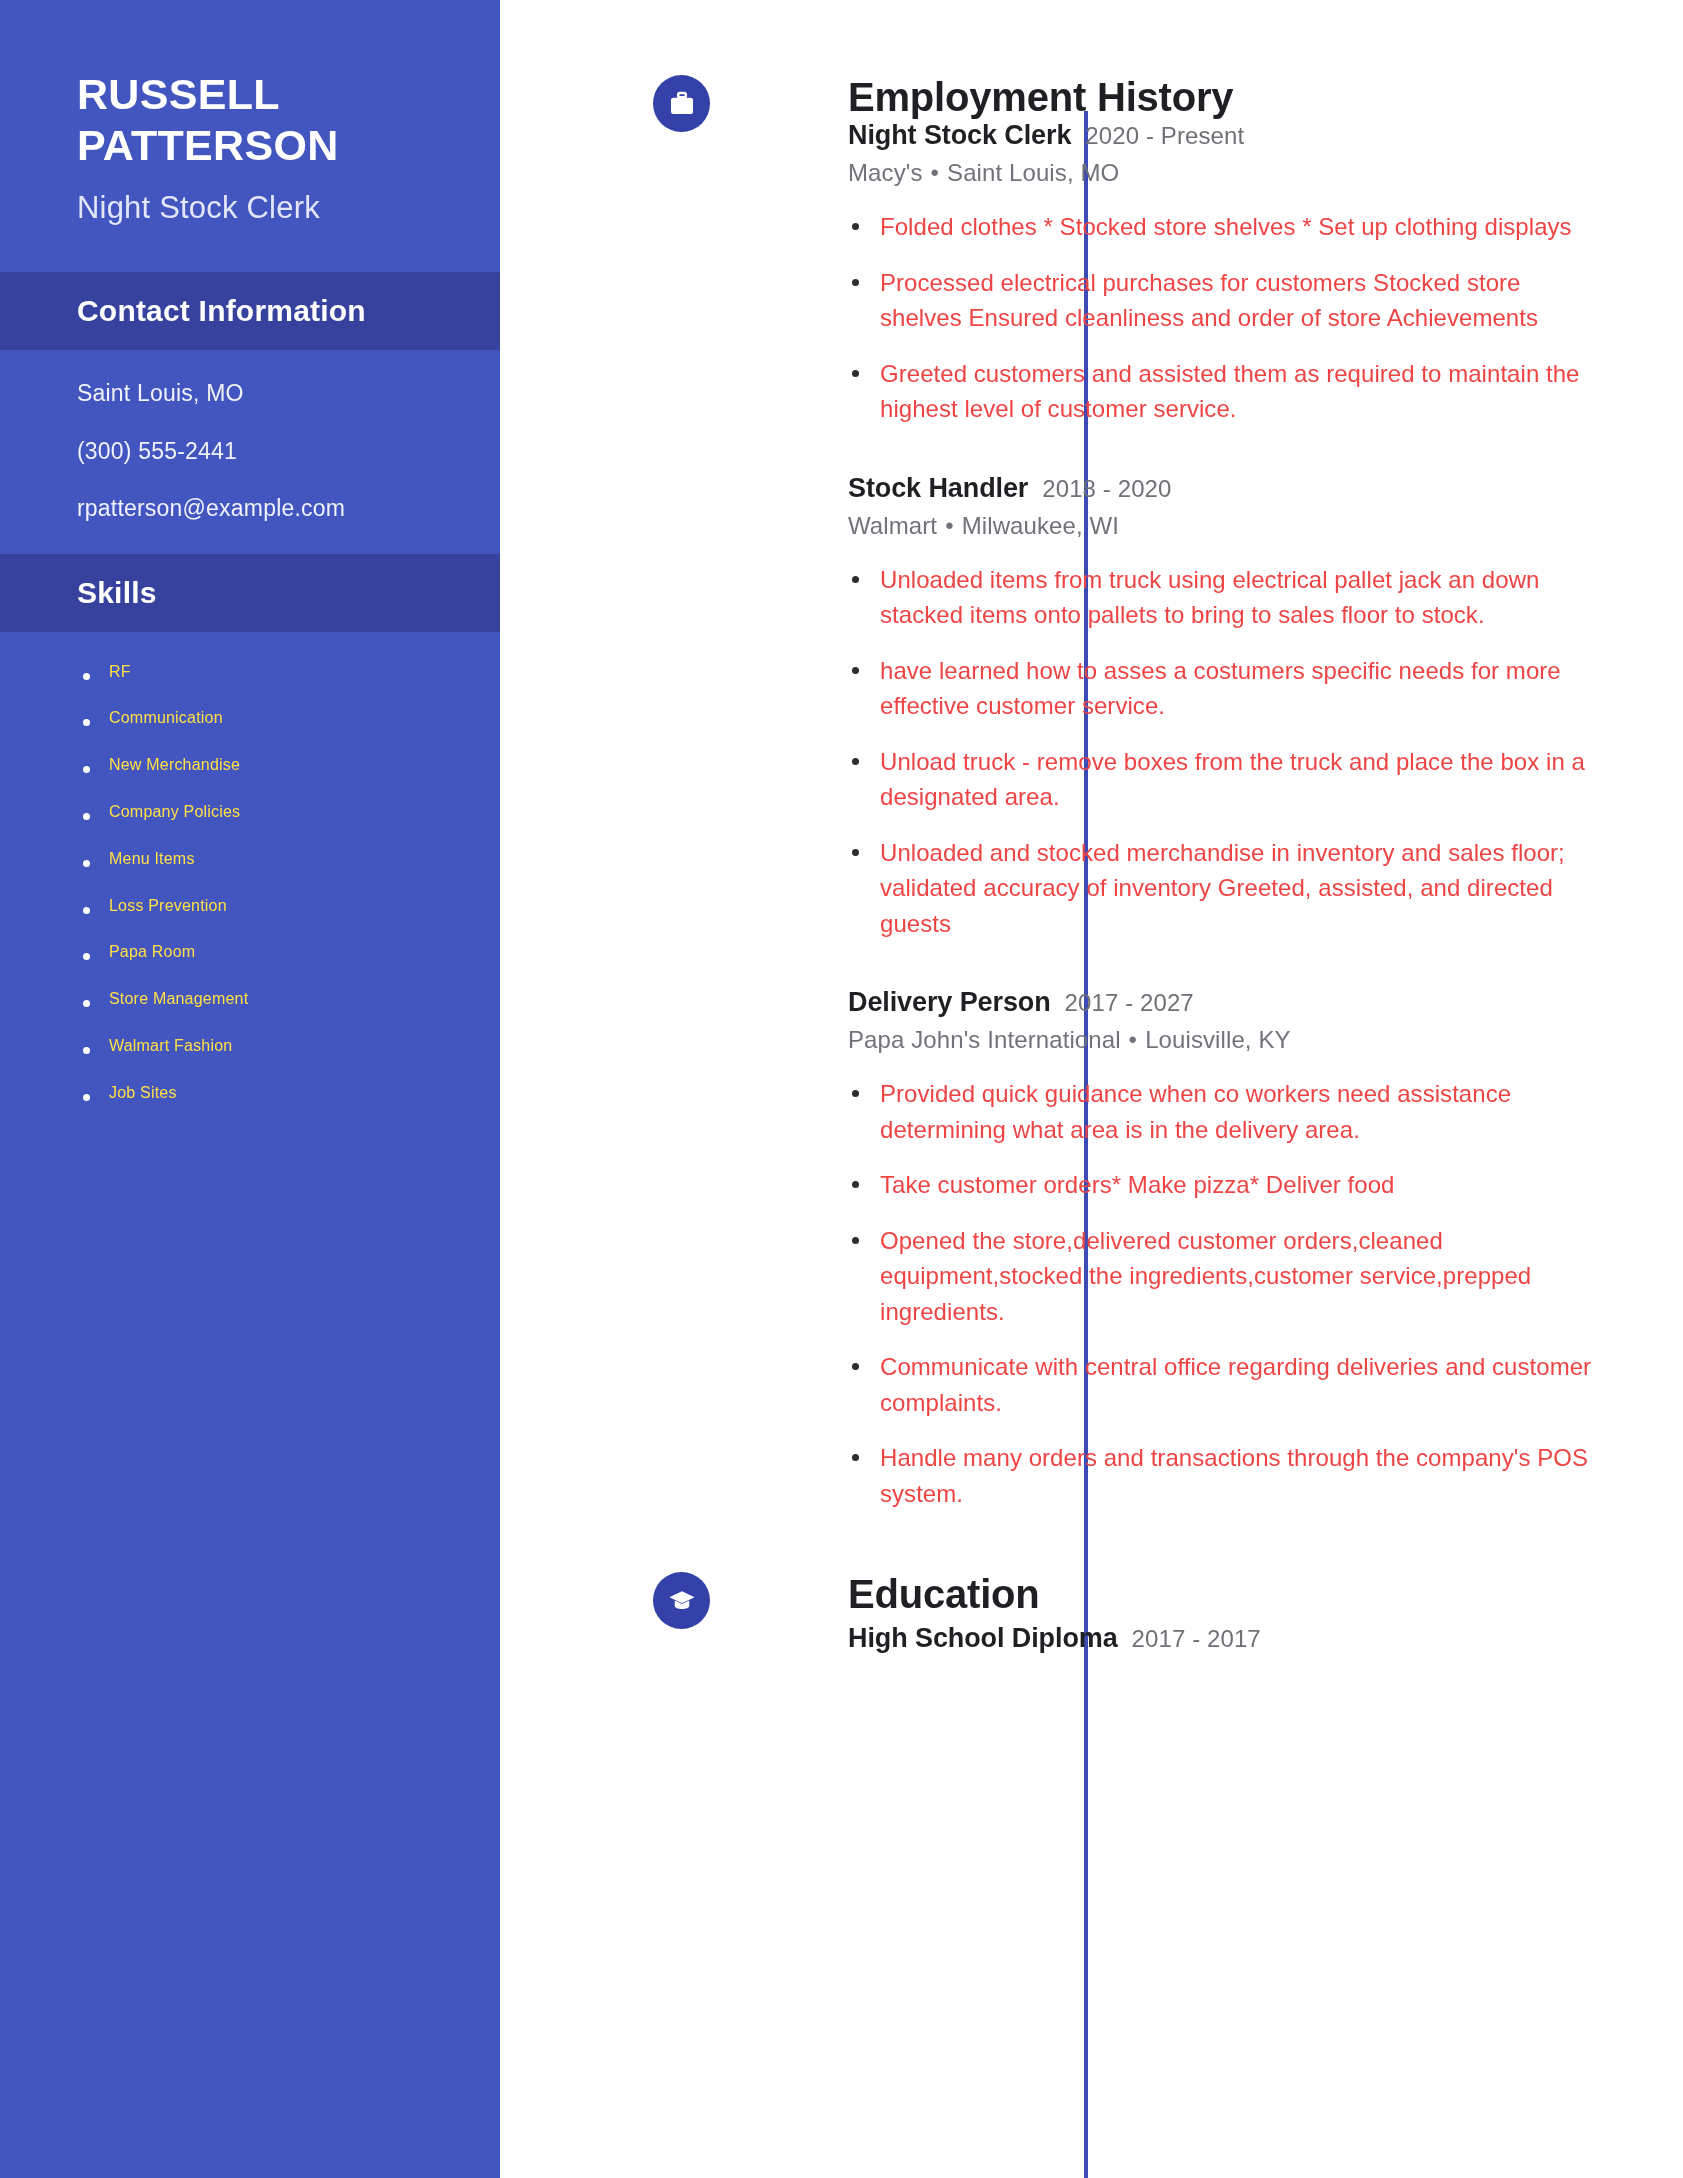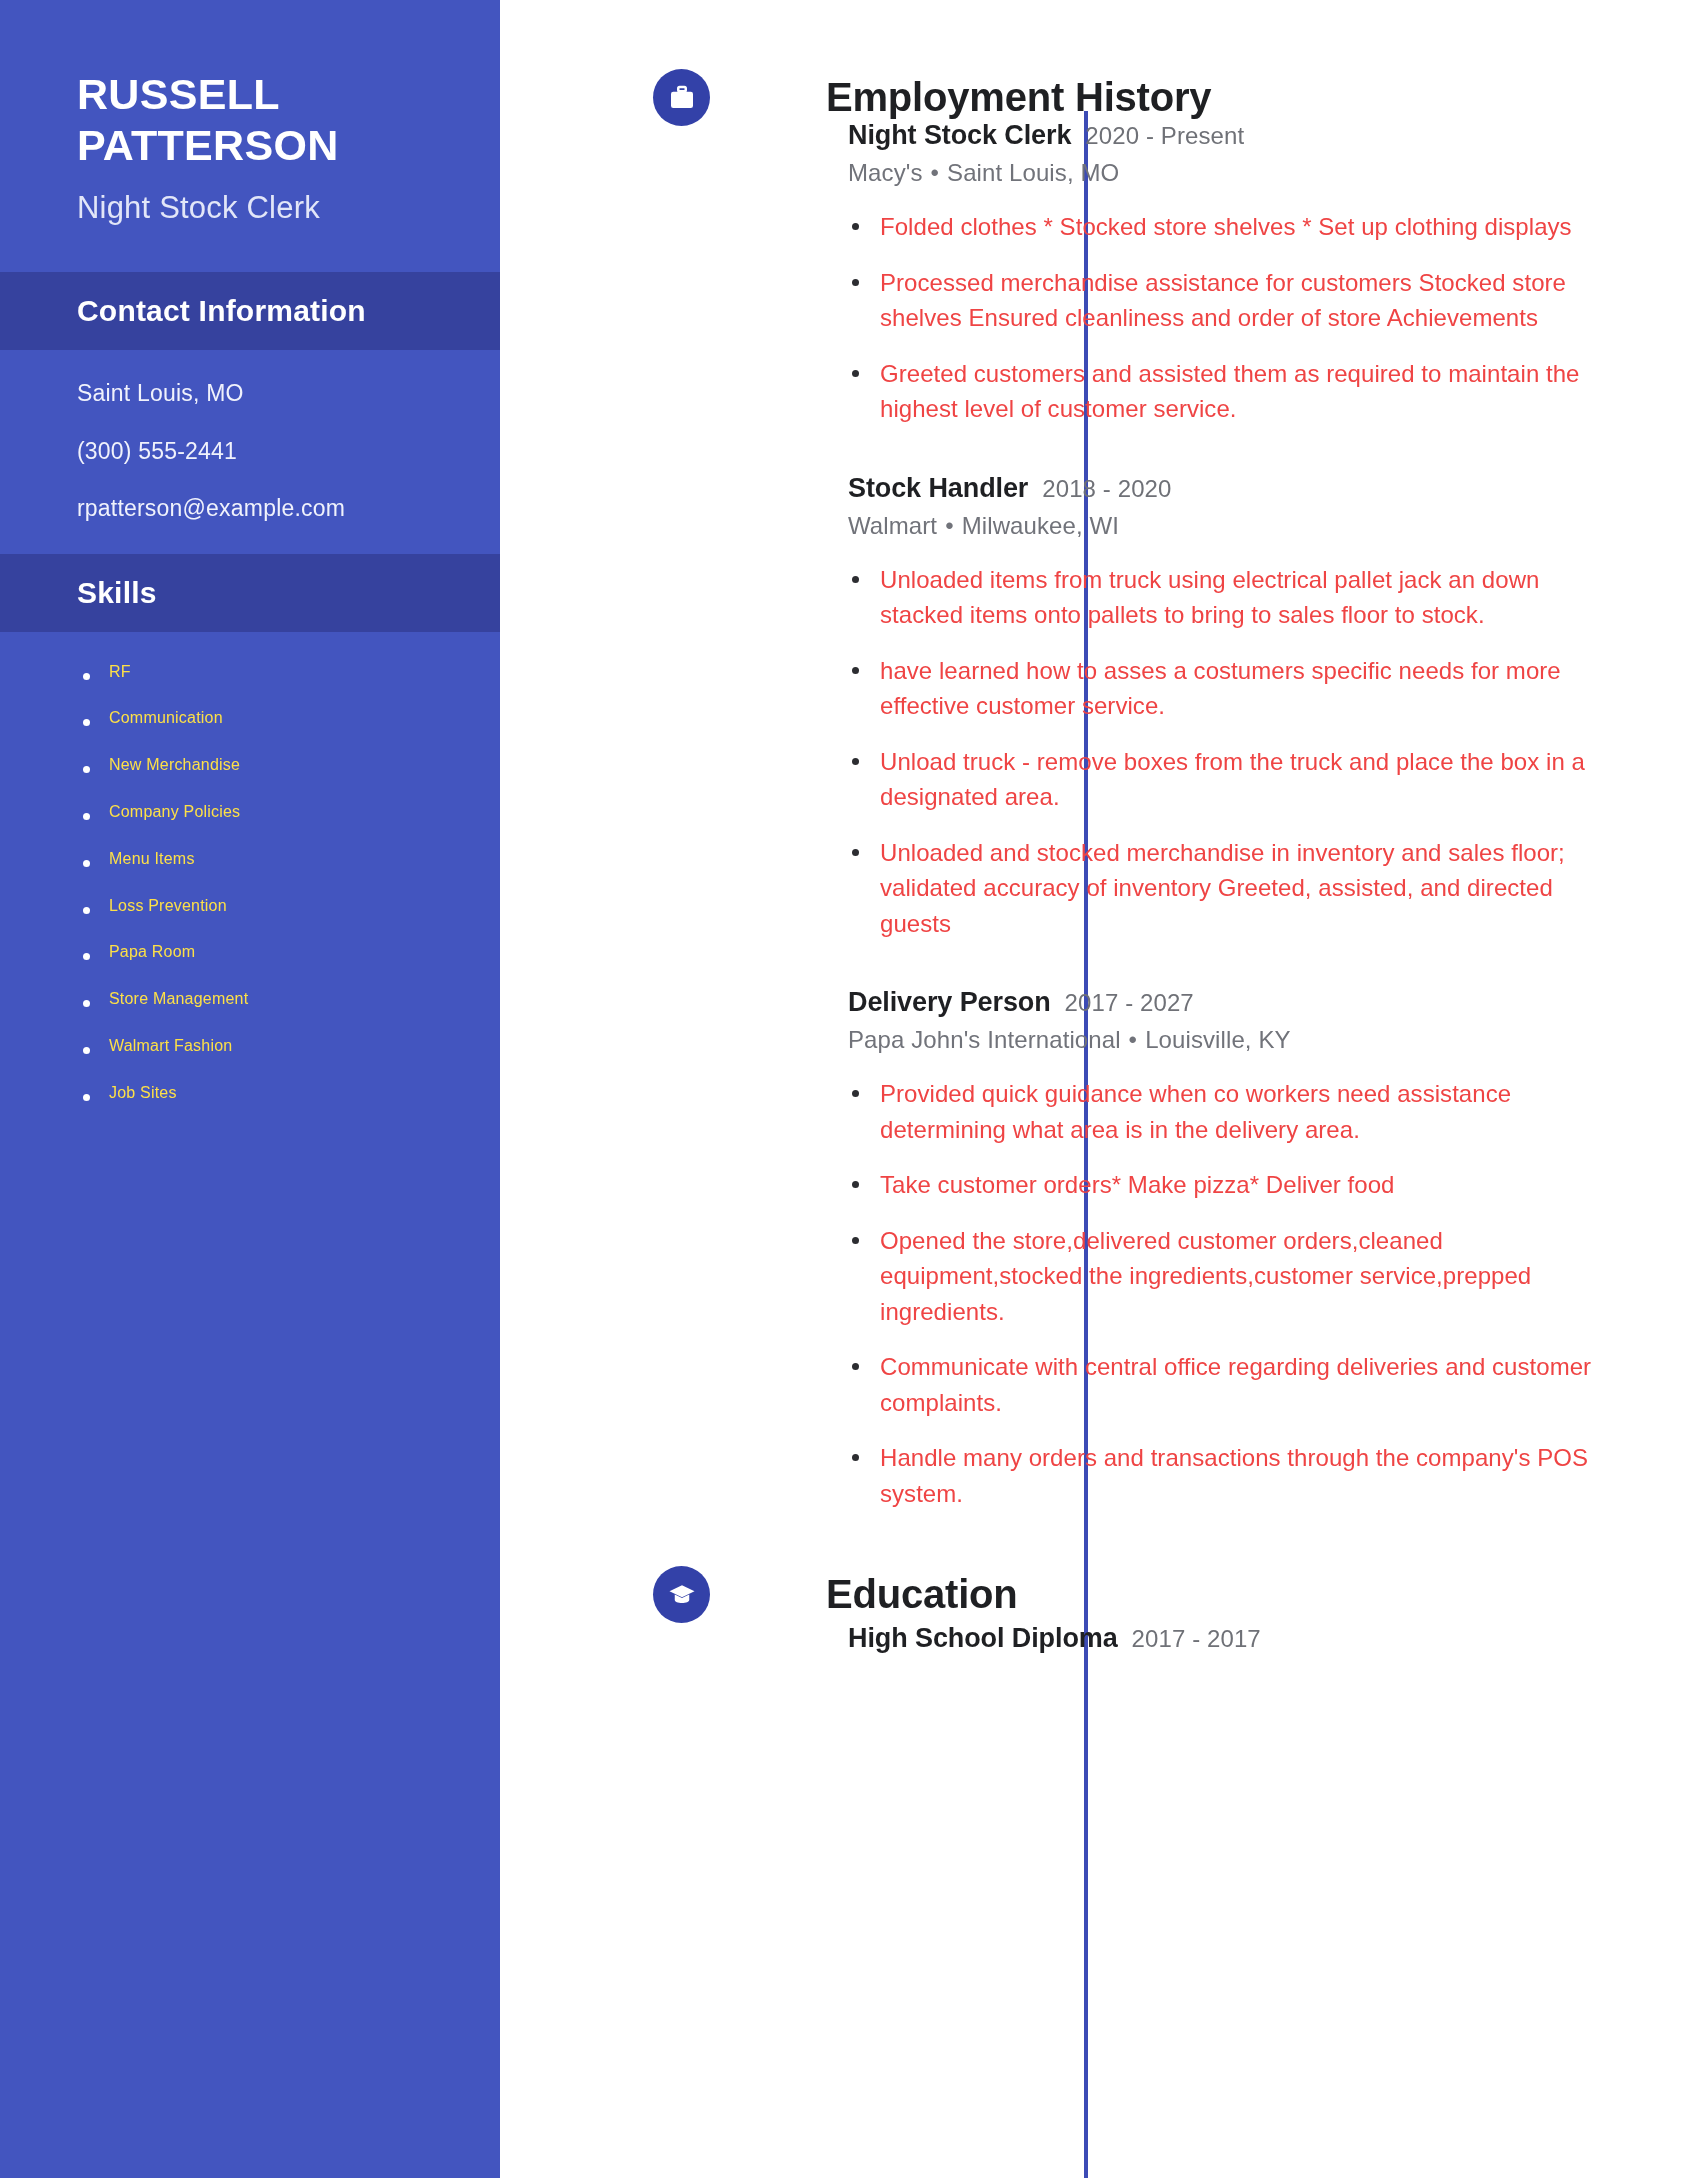--- a/index.html
+++ b/index.html
@@ -110,22 +110,21 @@
   }
 
   .sec-wrap {
     position: relative;
     z-index: 2;
   }
 
   .sec-header {
     position: relative;
     display: flex;
-    align-items: center;
-    padding-left: 39px; 
+    padding-left: 61px; 
   }
   .sec-icon {
     position: absolute;
     left: 153px;
     width: 57px;
     height: 57px;
     border-radius: 50%;
     background: #3341a8;
     display: flex;
     align-items: center;
@@ -263,21 +262,21 @@
         <div class="entry">
           <div class="entry-title-row">
             <span class="entry-title">Night Stock Clerk</span>
             <span class="entry-dates">2020 - Present</span>
           </div>
           <div class="entry-meta">
             <span>Macy's</span><span class="sep">•</span><span>Saint Louis, MO</span>
           </div>
           <ul class="bullets">
             <li><span class="bdot"></span><span>Folded clothes * Stocked store shelves * Set up clothing displays</span></li>
-            <li><span class="bdot"></span><span>Processed merchandise assistance for customers Stocked store shelves Ensured cleanliness and order of store Achievements</span></li>
+            <li><span class="bdot"></span><span>Processed electrical purchases for customers Stocked store shelves Ensured cleanliness and order of store Achievements</span></li>
             <li><span class="bdot"></span><span>Greeted customers and assisted them as required to maintain the highest level of customer service.</span></li>
           </ul>
         </div>
 
         <div class="entry">
           <div class="entry-title-row">
             <span class="entry-title">Stock Handler</span>
             <span class="entry-dates">2018 - 2020</span>
           </div>
           <div class="entry-meta">

